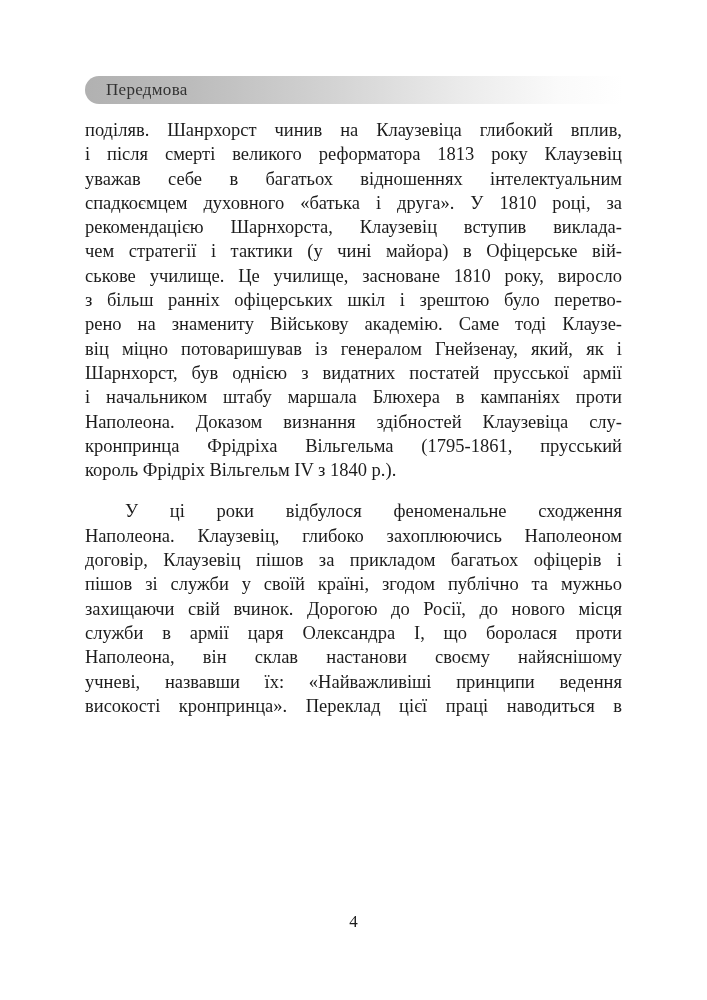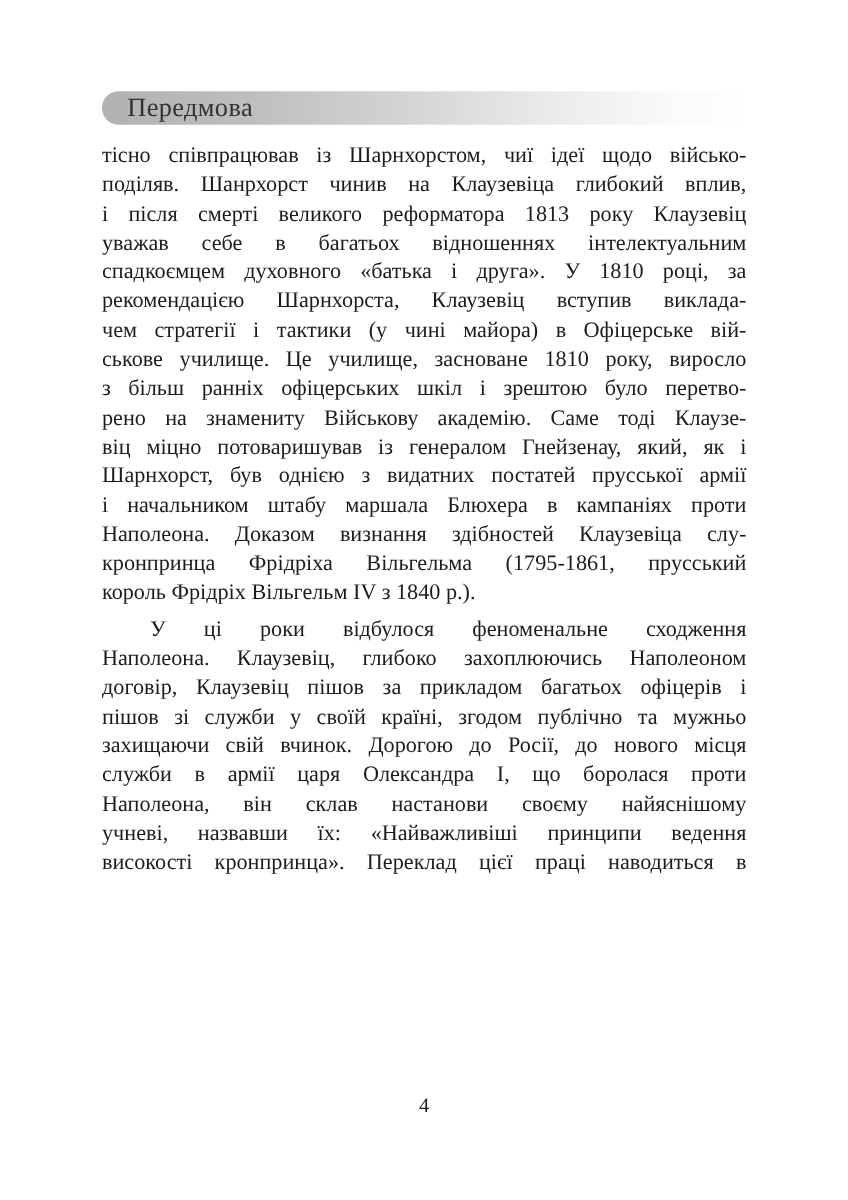--- a/index.html
+++ b/index.html
@@ -24,35 +24,35 @@
     height: 28px;
     border-radius: 14px 0 0 14px;
     background: linear-gradient(to right,
       #b1b1b1 0%, #bcbcbc 20%, #d2d2d2 45%, #ebebeb 70%, #fafafa 88%, #ffffff 100%);
     display: flex;
     align-items: center;
     box-sizing: border-box;
     padding-left: 21px;
   }
   .chapter-title {
-    font-size: 22px;
+    font-size: 17px;
     color: #323232;
     letter-spacing: 0.3px;
   }
   
   .body-text {
     position: absolute;
     left: 85px;
     top: 118px;
     width: 537px;
     color: #1c1c1c;
     font-size: 18.5px;
   }
   .paragraph { margin: 0; }
-  .paragraph + .paragraph { margin-top: 6px; }
+  .paragraph + .paragraph { margin-top: 17px; }
   .line {
     line-height: 24.3px;
     text-align: justify;
     text-align-last: justify;
   }
   .line.last { text-align-last: left; }
   .paragraph.indent .line:first-child { text-indent: 40px; }
   
   .page-number {
     position: absolute;
@@ -68,21 +68,20 @@
 <body>
 
 <div class="page">
 
   <div class="chapter-bar">
     <span class="chapter-title">Передмова</span>
   </div>
 
   <div class="body-text">
       <div class="paragraph">
-        <div class="line">тісно співпрацював із Шарнхорстом, чиї ідеї щодо військо-</div>
         <div class="line">поділяв. Шанрхорст чинив на Клаузевіца глибокий вплив,</div>
         <div class="line">і після смерті великого реформатора 1813 року Клаузевіц</div>
         <div class="line">уважав себе в багатьох відношеннях інтелектуальним</div>
         <div class="line">спадкоємцем духовного «батька і друга». У 1810 році, за</div>
         <div class="line">рекомендацією Шарнхорста, Клаузевіц вступив виклада-</div>
         <div class="line">чем стратегії і тактики (у чині майора) в Офіцерське вій-</div>
         <div class="line">ськове училище. Це училище, засноване 1810 року, виросло</div>
         <div class="line">з більш ранніх офіцерських шкіл і зрештою було перетво-</div>
         <div class="line">рено на знамениту Військову академію. Саме тоді Клаузе-</div>
         <div class="line">віц міцно потоваришував із генералом Гнейзенау, який, як і</div>

